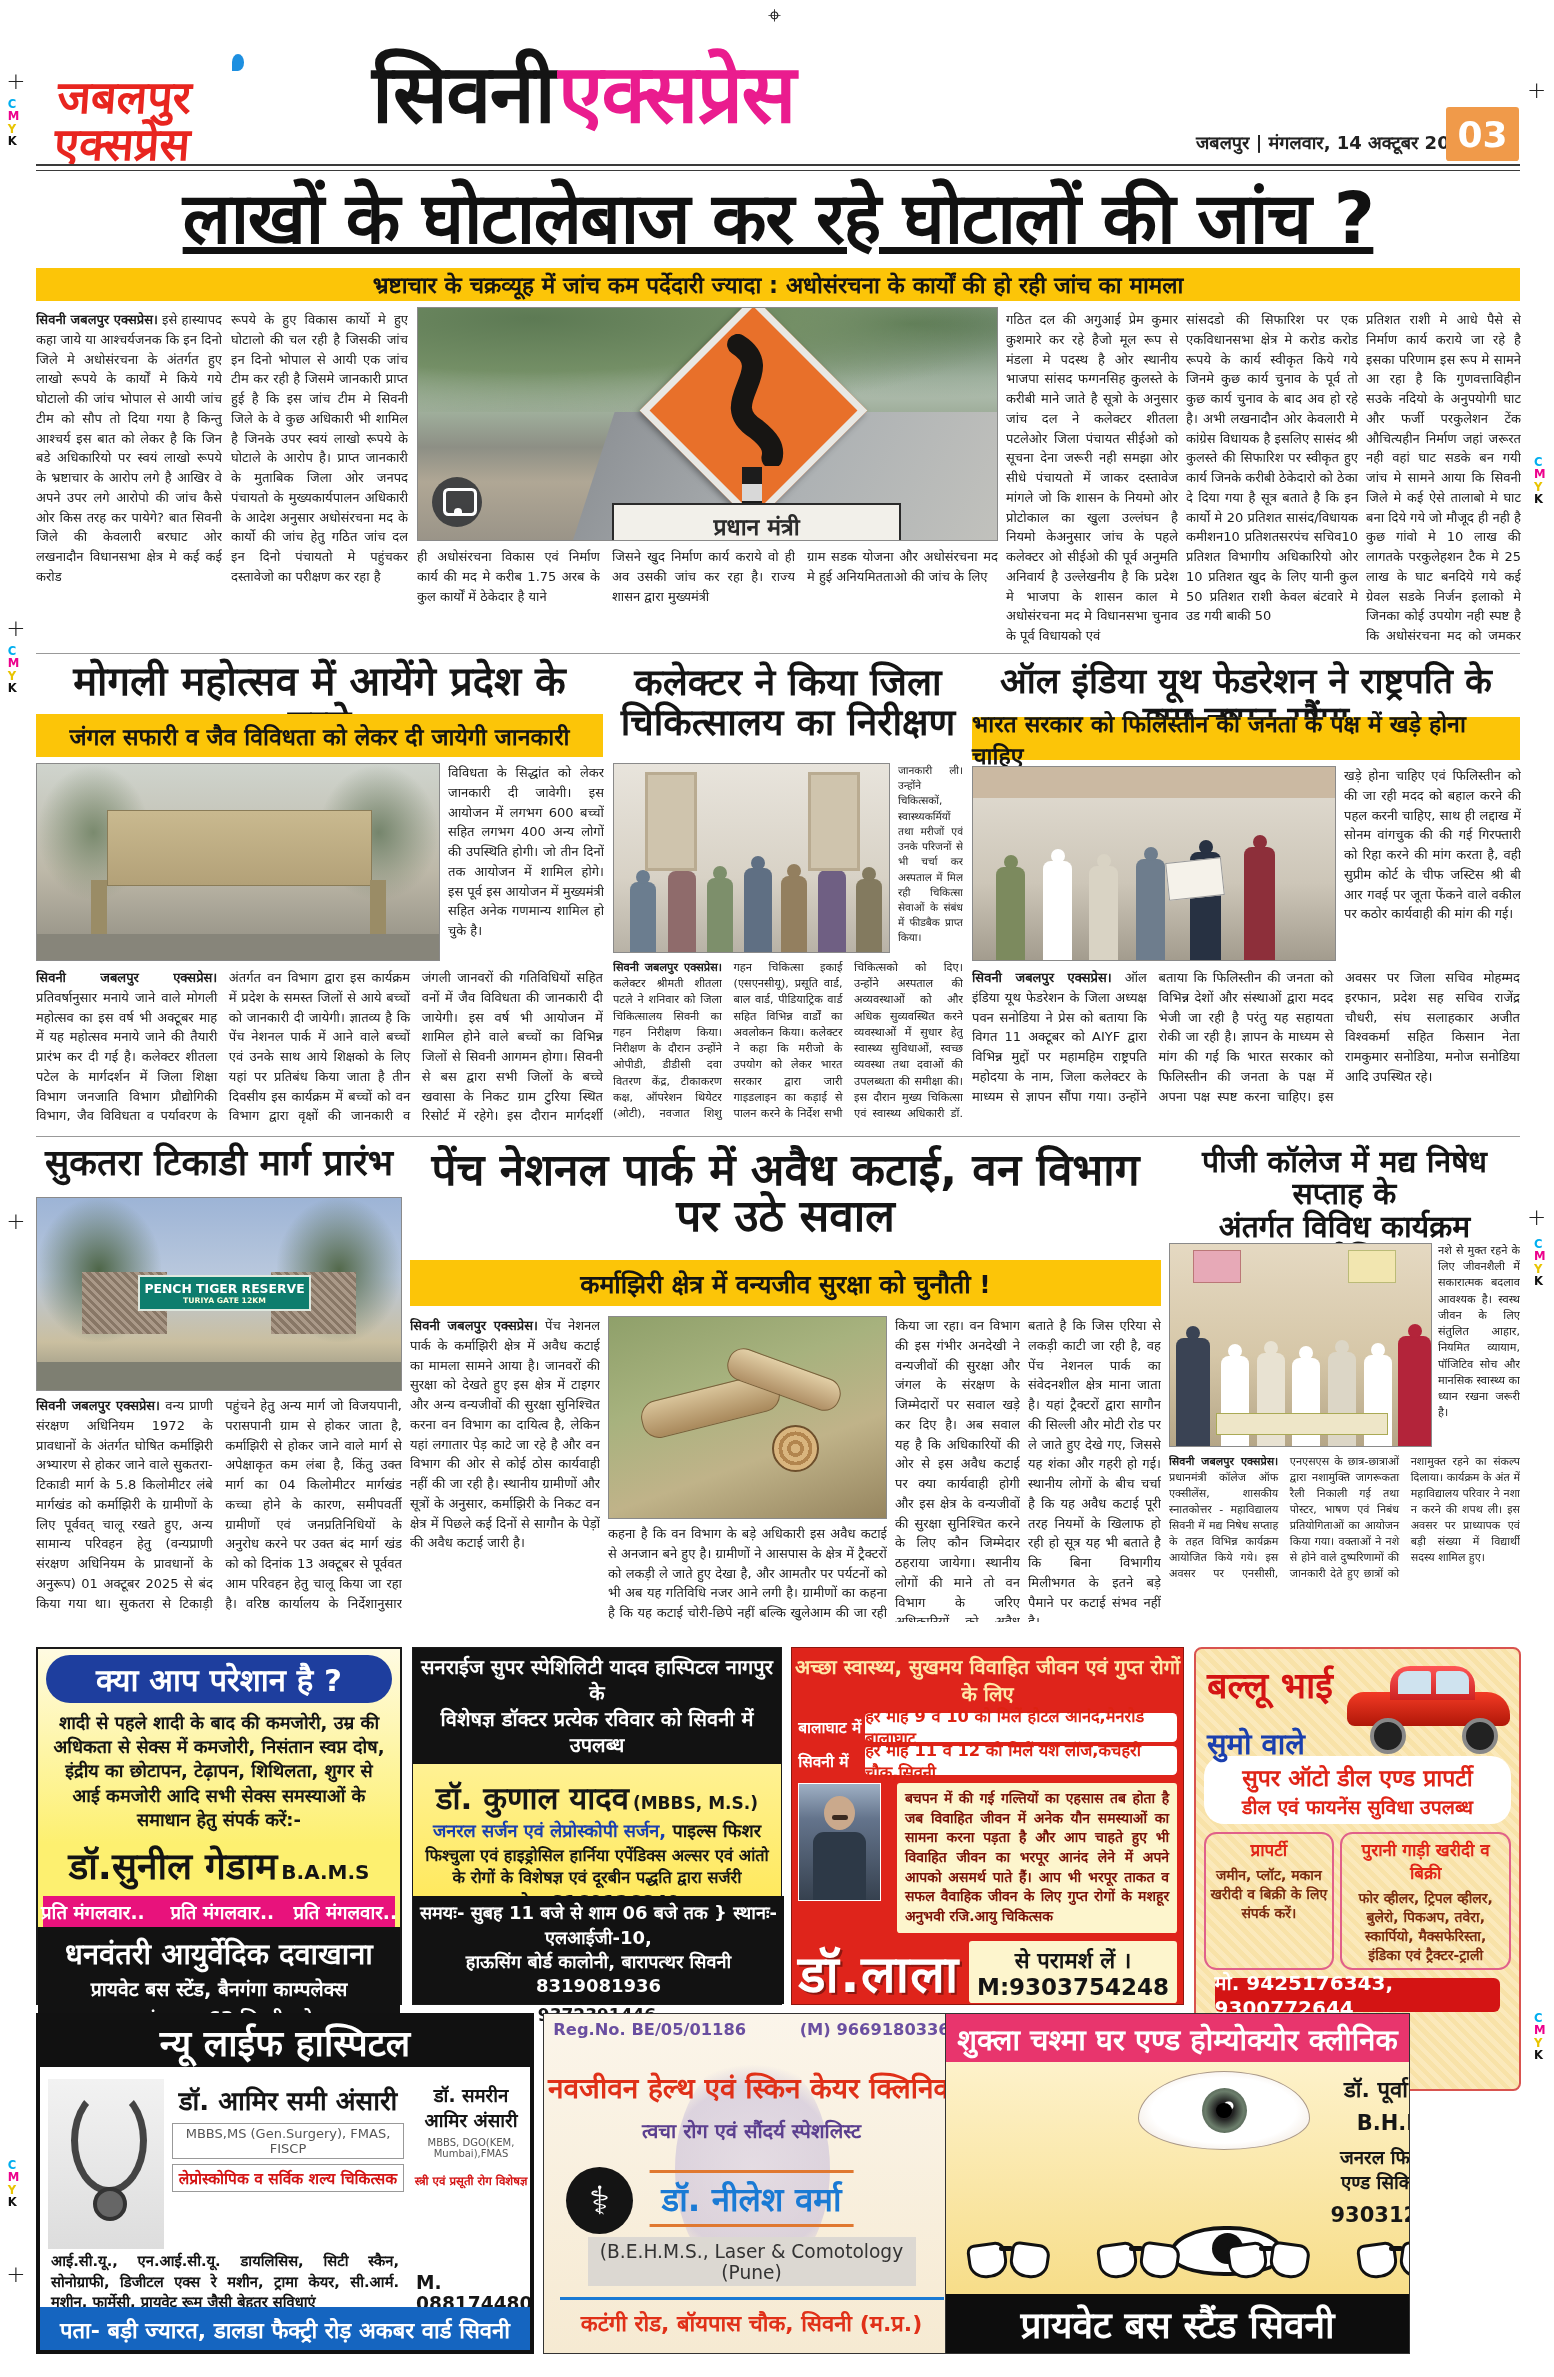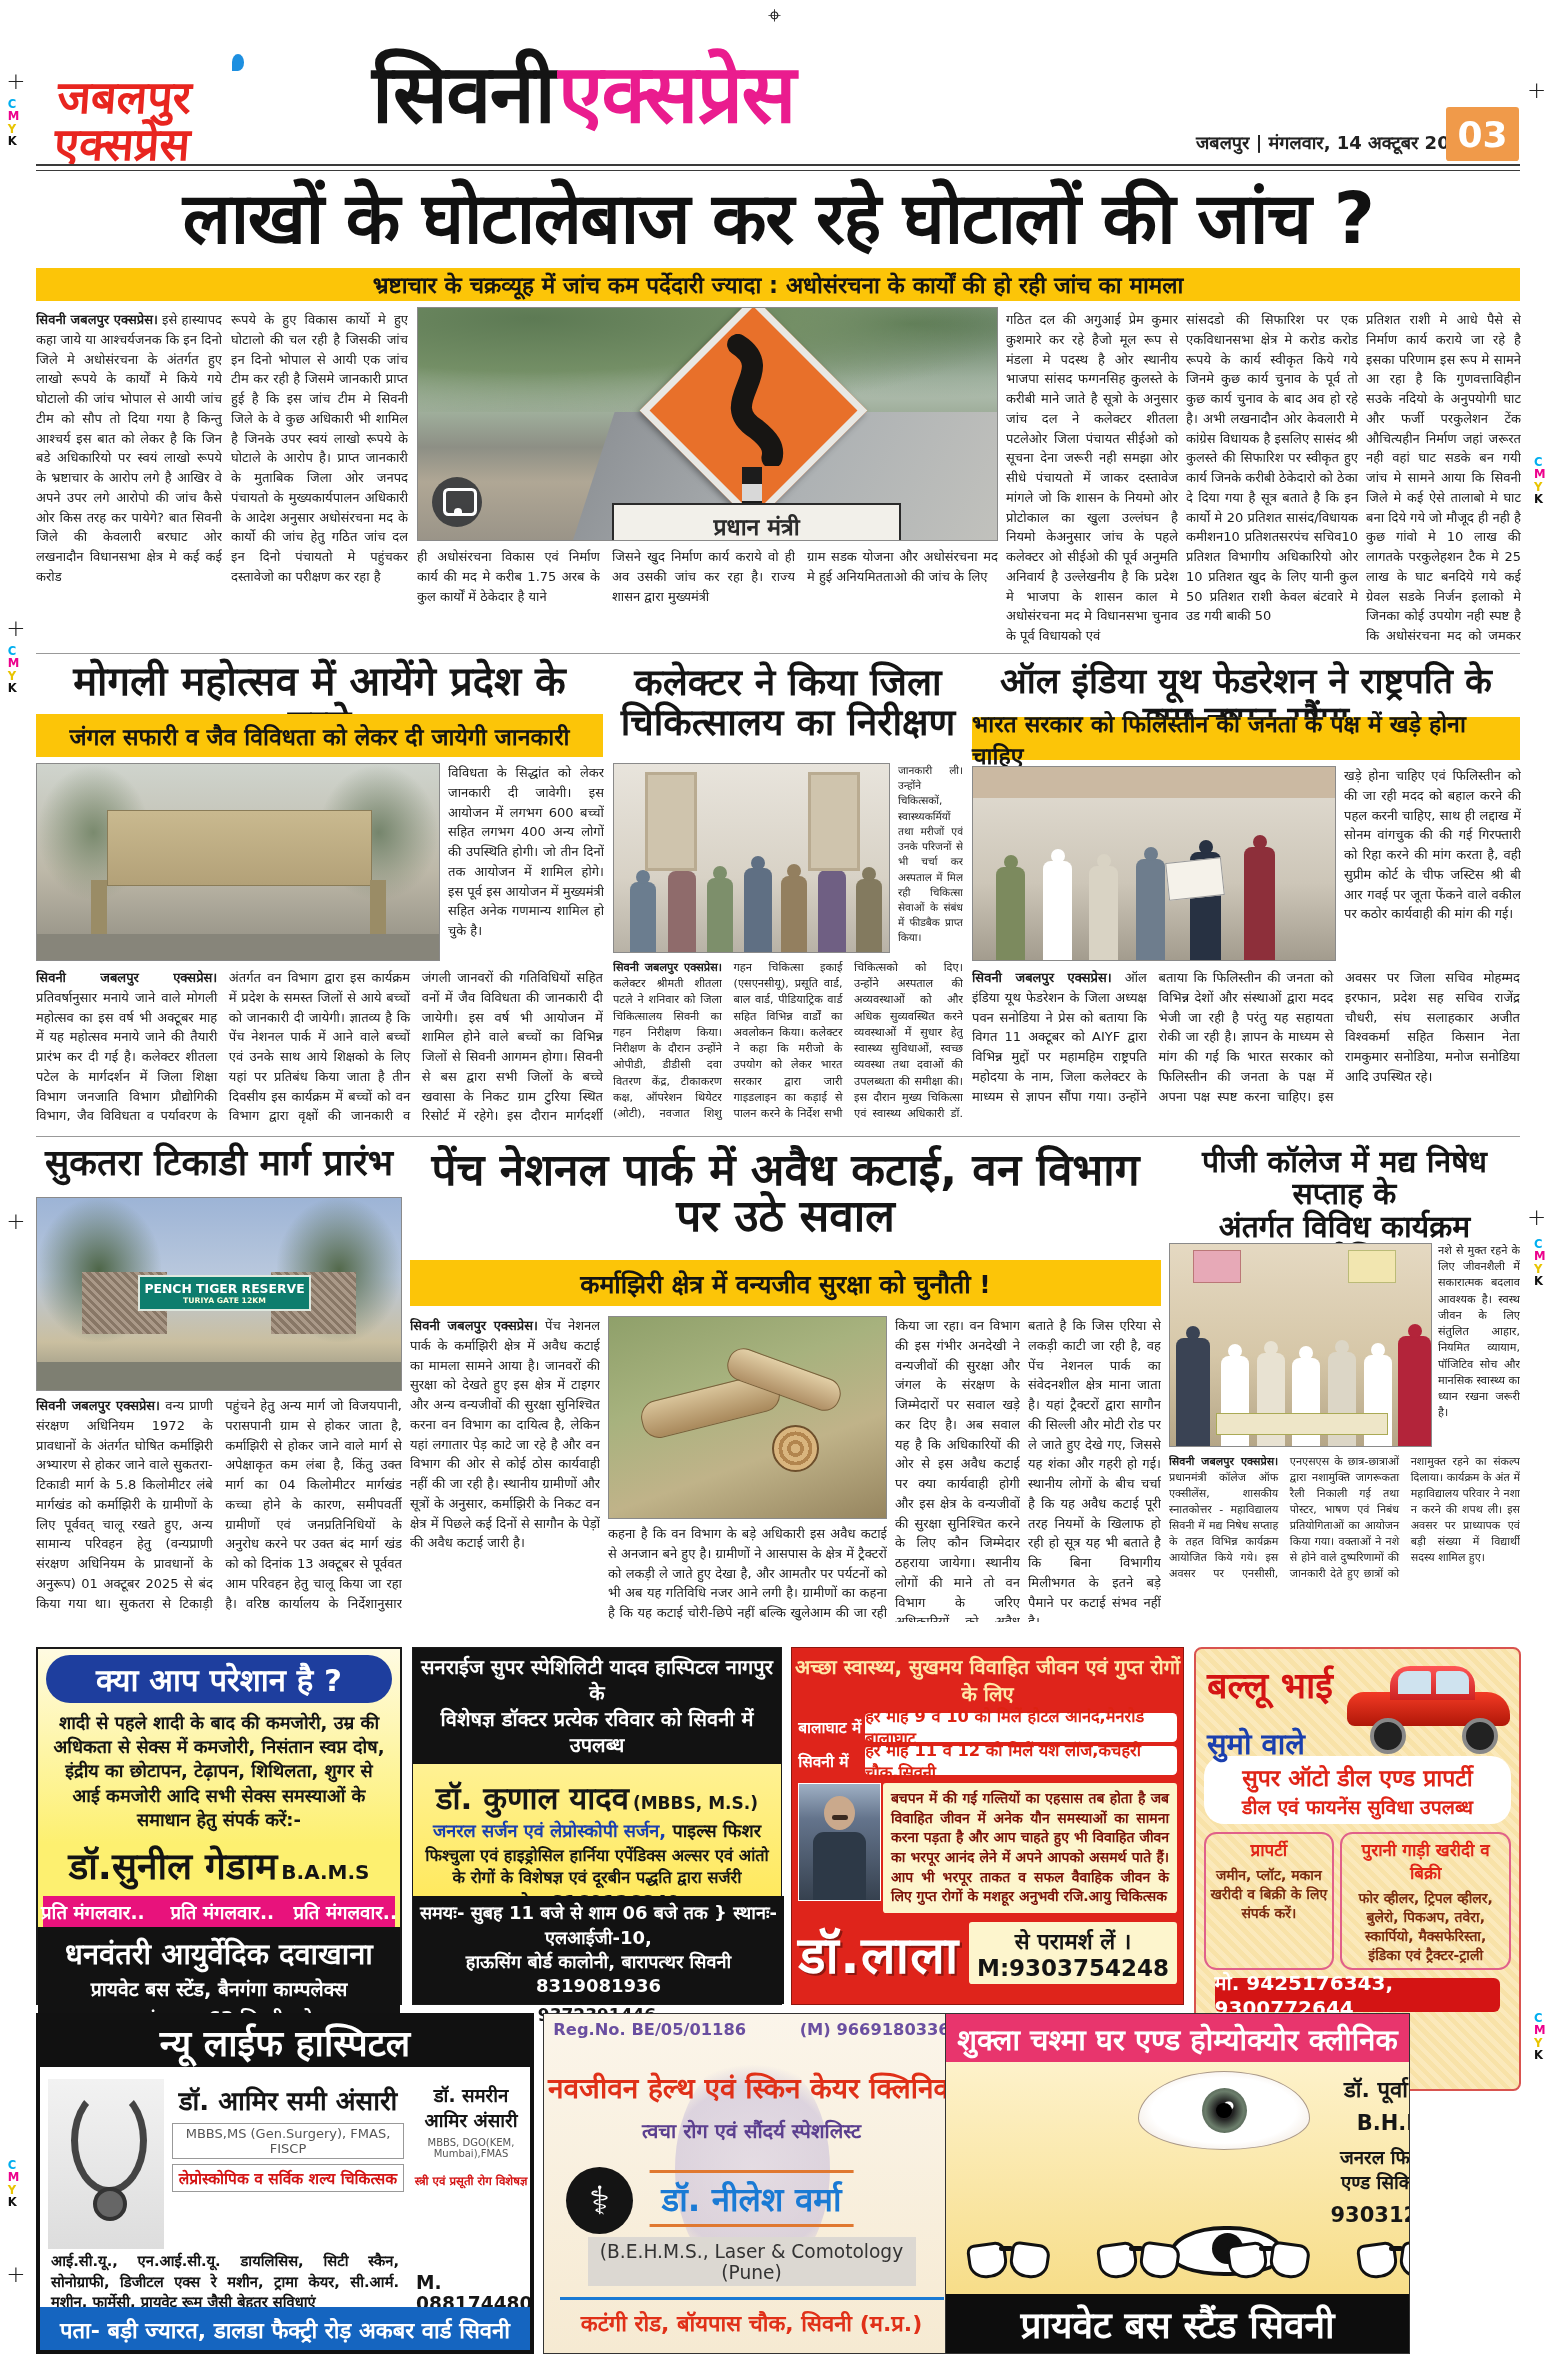--- a/index.html
+++ b/index.html
@@ -102,21 +102,21 @@
   <div class="abs logo-left" style="left:56px;top:74px;width:255px;">जबलपुर एक्सप्रेस</div>
   <div class="abs logo-dot" style="left:232px;top:54px;"></div>
   <div class="abs" style="left:372px;top:35px;width:821px;white-space:nowrap;">
     <span class="title-black">सिवनी</span>
     <span class="title-pink">एक्सप्रेस</span>
   </div>
   <div class="abs dateline" style="left:1196px;top:130px;">जबलपुर | मंगलवार, 14 अक्टूबर 2025</div>
   <div class="abs pagebox" style="left:1446px;top:107px;width:73px;height:54px;">03</div>
   <div class="abs dblrule" style="left:36px;top:164px;width:1484px;"></div>
 
-  <div class="abs lead-head center" style="left:36px;top:183px;width:1484px;">लाखों के घोटालेबाज कर रहे घोटालों की जांच ?</div>
+  <div class="abs lead-head center" style="left:36px;top:183px;width:1484px;text-decoration:underline;">लाखों के घोटालेबाज कर रहे घोटालों की जांच ?</div>
   <div class="abs kicker" style="left:36px;top:268px;width:1484px;height:33px;font-size:22.5px;">भ्रष्टाचार के चक्रव्यूह में जांच कम पर्देदारी ज्यादा : अधोसंरचना के कार्यों की हो रही जांच का मामला</div>
 
   <div class="abs bodytext jus hide-ovf" style="left:36px;top:310px;width:186px;height:338px;">
     <span class="byline">सिवनी जबलपुर एक्सप्रेस।</span>
     <span>इसे हास्यापद कहा जाये या आश्चर्यजनक कि इन दिनो जिले मे अधोसंरचना के अंतर्गत हुए लाखो रूपये के कार्यों मे किये गये घोटालो की जांच भोपाल से आयी जांच टीम को सौप तो दिया गया है किन्तु आश्चर्य इस बात को लेकर है कि जिन बडे अधिकारियो पर स्वयं लाखो रूपये के भ्रष्टाचार के आरोप लगे है आखिर वे अपने उपर लगे आरोपो की जांच कैसे ओर किस तरह कर पायेगे? बात सिवनी जिले की केवलारी बरघाट ओर लखनादौन विधानसभा क्षेत्र मे कई कई करोड</span>
   </div>
   <div class="abs bodytext jus hide-ovf" style="left:231px;top:310px;width:177px;height:338px;">रूपये के हुए विकास कार्यो मे हुए घोटालो की चल रही है जिसकी जांच इन दिनो भोपाल से आयी एक जांच टीम कर रही है जिसमे जानकारी प्राप्त हुई है कि इस जांच टीम मे सिवनी जिले के वे कुछ अधिकारी भी शामिल है जिनके उपर स्वयं लाखो रूपये के घोटाले के आरोप है। प्राप्त जानकारी के मुताबिक जिला ओर जनपद पंचायतो के मुख्यकार्यपालन अधिकारी के आदेश अनुसार अधोसंरचना मद के कार्यो की जांच हेतु गठित जांच दल इन दिनो पंचायतो मे पहुंचकर दस्तावेजो का परीक्षण कर रहा है</div>
 
   <div class="abs photo hide-ovf" style="left:417px;top:307px;width:581px;height:234px;background:linear-gradient(180deg,#cfd8d2 0%,#b9c6ba 30%,#9fae9b 45%,#8d8f85 60%,#b0a795 75%,#9a9488 100%);">
     <div class="abs" style="left:0;top:0;width:100%;height:45%;background:radial-gradient(ellipse at 20% 10%,#5d7a54 0%,#748f66 40%,transparent 75%),radial-gradient(ellipse at 85% 15%,#51704c 0%,transparent 60%);"></div>
@@ -301,21 +301,21 @@
   <div class="abs adbox hide-ovf" style="left:791px;top:1647px;width:393px;height:358px;background:#df241b;border:1.5px solid #8d1710;">
     <div class="center" style="color:#ffe9a8;font-weight:900;font-size:20px;margin-top:4.6px;">अच्छा स्वास्थ्य, सुखमय विवाहित जीवन एवं गुप्त रोगों के लिए</div>
     <div style="display:flex;align-items:center;margin:6.2px 6.2px 0;">
       <div style="width:67px;color:#fff;font-weight:900;font-size:15.5px;">बालाघाट में</div>
       <div class="strip" style="flex:1;background:#fff;border-radius:4.6px;color:#d21;font-weight:900;font-size:16.3px;height:29px;">हर माह 9 व 10 को मिलें होटल आनंद,मेनरोड  बालाघाट</div>
     </div>
     <div style="display:flex;align-items:center;margin:4.6px 6.2px 0;">
       <div style="width:67px;color:#fff;font-weight:900;font-size:15.5px;">सिवनी में</div>
       <div class="strip" style="flex:1;background:#fff;border-radius:4.6px;color:#d21;font-weight:900;font-size:16.3px;height:29px;">हर माह 11 व 12 को मिलें यश लॉज,कचहरी चौक,सिवनी</div>
     </div>
-    <div style="display:flex;margin:7.7px 6.2px 0;gap:2px;">
+    <div style="display:flex;margin:7.7px 6.2px 0;gap:16px;">
       <div style="width:81px;height:116px;background:linear-gradient(180deg,#9fb0c4 0%,#64748c 30%,#36414f 100%);border:1.5px solid #fff;position:relative;">
         <div class="abs" style="left:25px;top:12.4px;width:31px;height:34px;border-radius:50%;background:#caa98c;"></div>
         <div class="abs" style="left:14px;top:48px;width:53px;height:68px;border-radius:11px 11px 0 0;background:#2d3947;"></div>
         <div class="abs" style="left:33px;top:31px;width:15.5px;height:5.4px;background:#3a2a20;border-radius:2.3px;"></div>
       </div>
       <div class="jus" style="flex:1;background:#fdf5cd;border-radius:3.1px;padding:6.2px 7.7px;color:#7a1008;font-weight:800;font-size:14px;line-height:1.4;">बचपन में की गई गल्तियों का एहसास तब होता है जब विवाहित जीवन में अनेक यौन समस्याओं का सामना करना पड़ता है और आप चाहते हुए भी विवाहित जीवन का भरपूर आनंद लेने में अपने आपको असमर्थ पाते हैं। आप भी भरपूर ताकत व सफल वैवाहिक जीवन के लिए गुप्त रोगों के मशहूर अनुभवी रजि.आयु चिकित्सक</div>
     </div>
     <div style="display:flex;align-items:center;margin:4.6px 6.2px 0;">
       <div style="flex:1;color:#fff;font-weight:900;font-size:51px;letter-spacing:1.5px;text-shadow:2.3px 2.3px 0 #8d1710;">डॉ.लाला</div>
       <div style="background:#fdf5cd;border-radius:3.1px;padding:3.1px 7.7px;text-align:center;">

